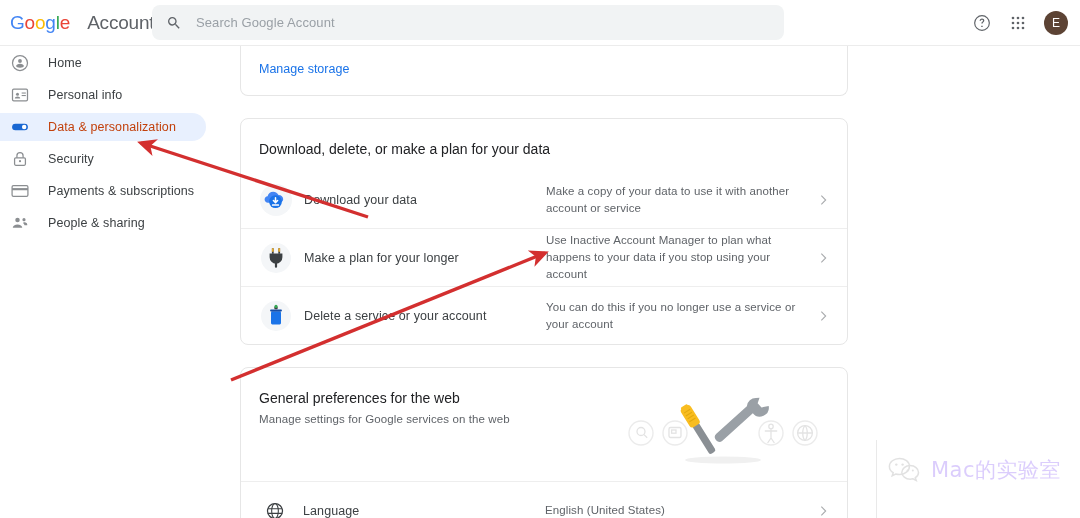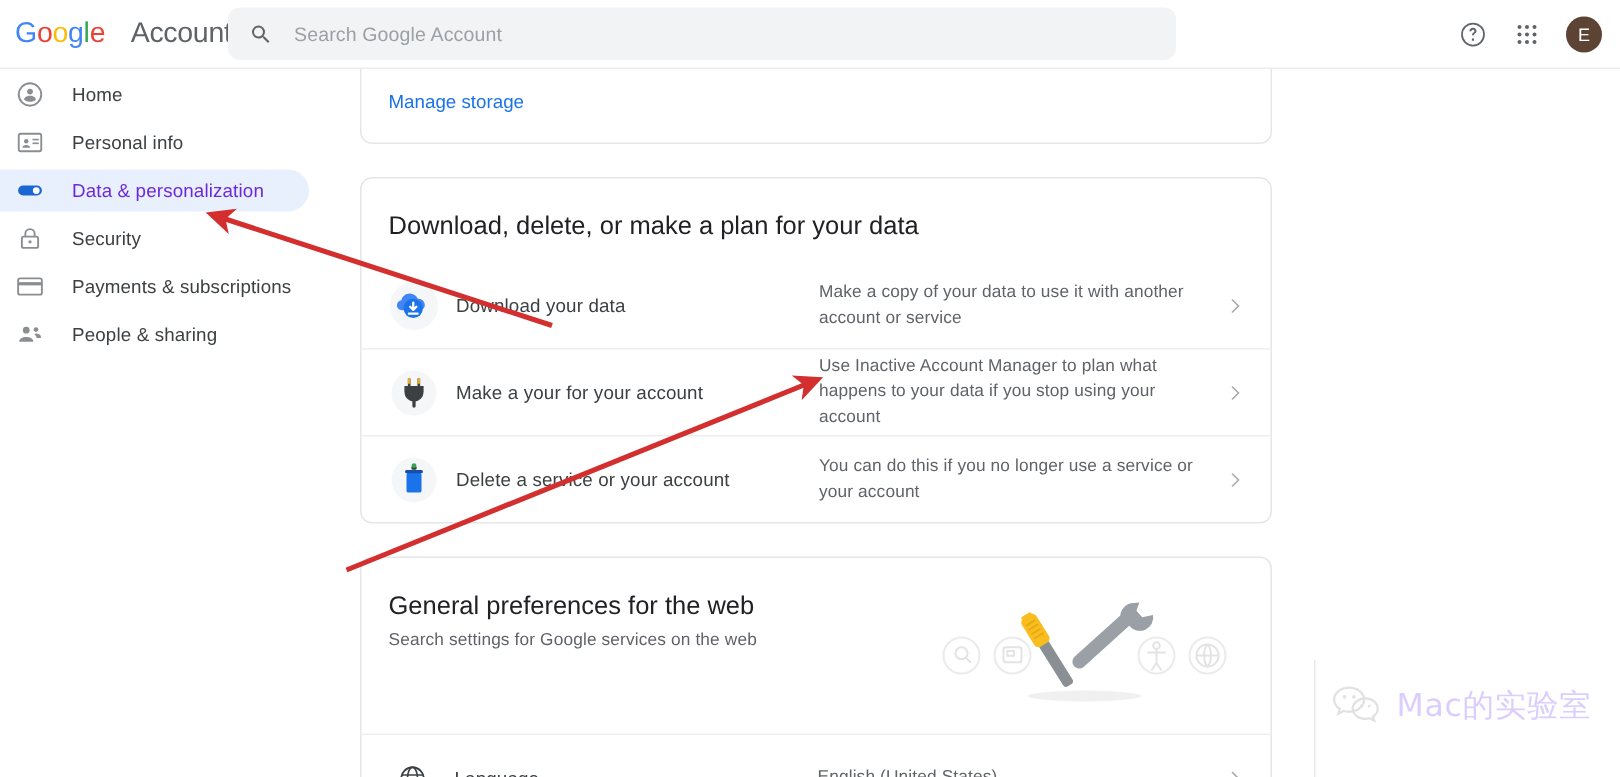--- a/index.html
+++ b/index.html
@@ -40,36 +40,36 @@
   
   #sidebar{position:absolute;left:0;top:45px;width:225px;padding-top:4px;}
   .nav{
     display:flex;align-items:center;height:28px;padding-left:10px;
     margin:0 0 0 0;border-radius:0 14px 14px 0;cursor:pointer;
     margin-bottom:4px;
   }
   .nav .nico{width:20px;height:20px;flex:0 0 20px;display:block;opacity:.72;}
   .nav .nlbl{margin-left:18px;font-size:12.5px;color:#3c4043;letter-spacing:.1px;white-space:nowrap;}
   .nav.active{background:#e8f0fe;width:196px;}
-  .nav.active .nlbl{color:#6d28d9;}
+  .nav.active .nlbl{color:#c2410c;}
   .nav.active .nico{opacity:1;}
 
   
   #main{position:absolute;left:240px;top:45px;width:608px;}
   .card{
     background:#fff;border:1px solid #e6e6e6;border-radius:8px;
     margin-bottom:22px;
   }
   .card.clipped-top{border-top:none;border-radius:0 0 8px 8px;}
 
   .cardlink{padding:14px 18px 18px 18px;}
   .cardlink a{color:#1a73e8;font-size:12.5px;text-decoration:none;cursor:pointer;}
 
   .chdr{padding:22px 22px 6px 18px;}
-  .chdr h2{margin:0;font-size:17px;font-weight:400;color:#202124;letter-spacing:0;}
+  .chdr h2{margin:0;font-size:14px;font-weight:400;color:#202124;letter-spacing:0;}
   .chdr p{margin:7px 0 0 0;font-size:11.5px;color:#5f6368;letter-spacing:.1px;}
 
   .row{
     display:flex;align-items:center;min-height:57px;
     border-top:1px solid #eeeeee;padding:0 16px 0 18px;cursor:pointer;
   }
   .row.first{border-top:none;}
   .row .ricon{width:34px;height:34px;flex:0 0 34px;display:block;}
   .row .rlbl{margin-left:11px;font-size:12.5px;color:#3c4043;flex:0 0 242px;letter-spacing:.1px;}
   .row .rdesc{font-size:11.5px;color:#5f6368;line-height:1.45;flex:1 1 auto;letter-spacing:.1px;}
@@ -246,21 +246,21 @@
     <div class="row">
       <span class="ricon">
         <svg viewBox="0 0 34 34" width="34" height="34">
           <circle cx="17" cy="17" r="15" fill="#f4f6f8"></circle>
           <path fill="#3c4043" d="M12.9 7.3h1.8v5.4h-1.8zM19.3 7.3h1.8v5.4h-1.8z"></path>
           <path fill="#3c4043" d="M10.6 12.4h12.8v3.9a6.4 6.4 0 01-12.8 0z"></path>
           <path fill="#3c4043" d="M15.9 22.1h2.2v3.6a1.1 1.1 0 01-2.2 0z"></path>
           <path fill="#e8ac2e" d="M12.9 7.3h1.8v3.5h-1.8zM19.3 7.3h1.8v3.5h-1.8z"></path>
         </svg>
       </span>
-      <span class="rlbl">Make a your for your account</span>
+      <span class="rlbl">Make a plan for your longer</span>
       <span class="rdesc">Use Inactive Account Manager to plan what happens to your data if you stop using your account</span>
       <span class="rchev">
         <svg viewBox="0 0 24 24" width="16" height="16">
             <path fill="none" stroke="#5f6368" stroke-width="1.6" d="M9.5 5.5l6.5 6.5-6.5 6.5"></path>
           </svg>
       </span>
     </div>
 
     <div class="row">
       <span class="ricon">
@@ -278,21 +278,21 @@
         <svg viewBox="0 0 24 24" width="16" height="16">
             <path fill="none" stroke="#5f6368" stroke-width="1.6" d="M9.5 5.5l6.5 6.5-6.5 6.5"></path>
           </svg>
       </span>
     </div>
   </div>
 
   <div class="card" style="position:relative">
     <div class="chdr" style="padding-bottom:56px">
       <h2>General preferences for the web</h2>
-      <p>Search settings for Google services on the web</p>
+      <p>Manage settings for Google services on the web</p>
     </div>
 
     <div id="gp-illus">
       <svg viewBox="0 0 200 76" width="200" height="76">
         <g fill="none" stroke="#ebebeb" stroke-width="1.4">
           <circle cx="18" cy="43" r="12"></circle>
             <circle cx="52" cy="43" r="12"></circle>
           <circle cx="148" cy="43" r="12"></circle>
             <circle cx="182" cy="43" r="12"></circle>
         </g>

